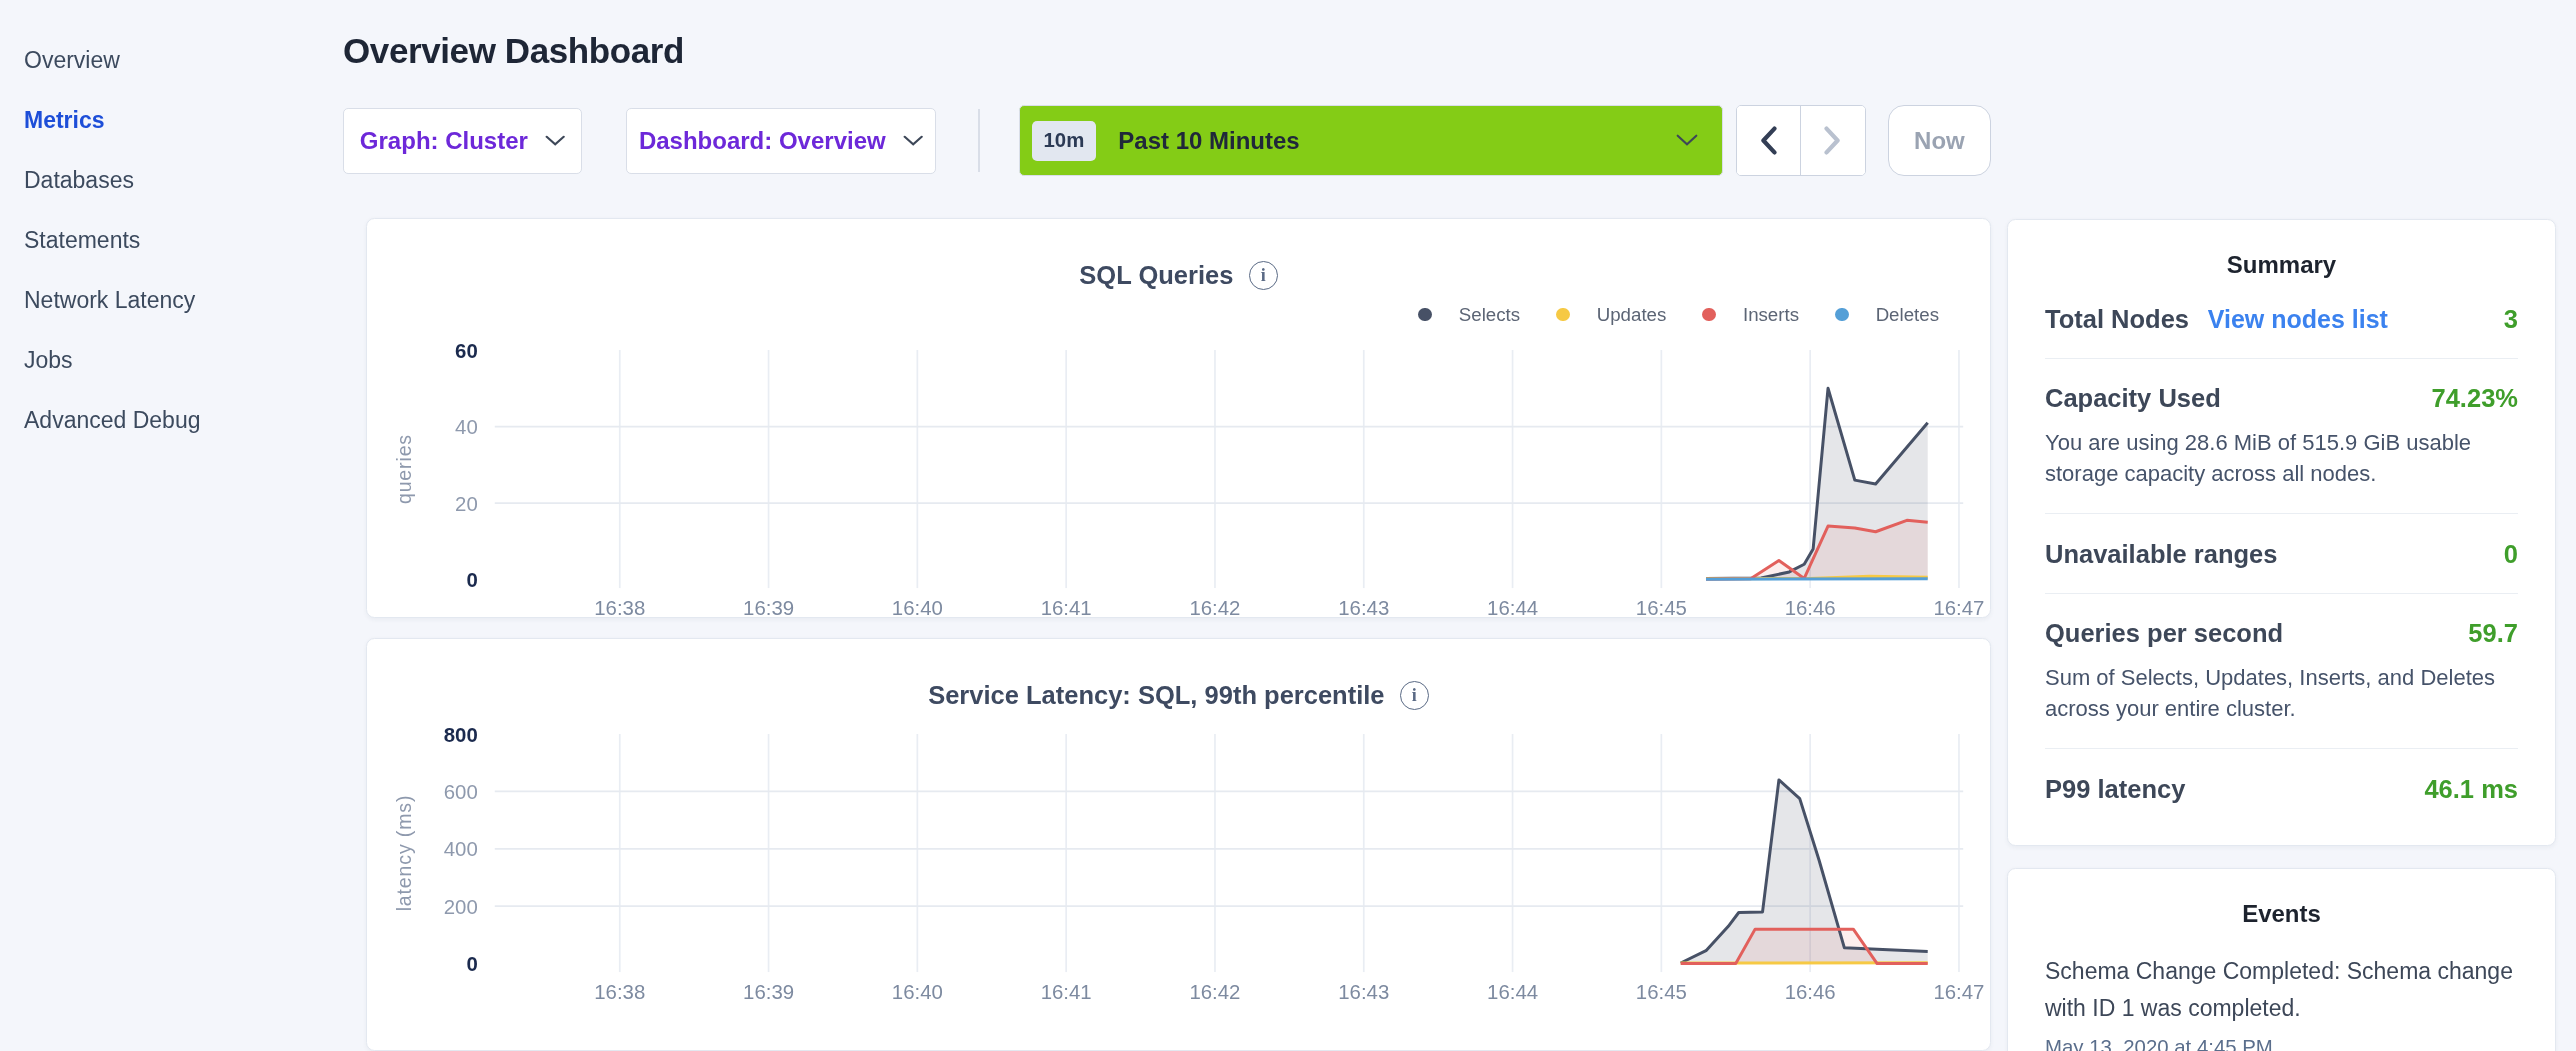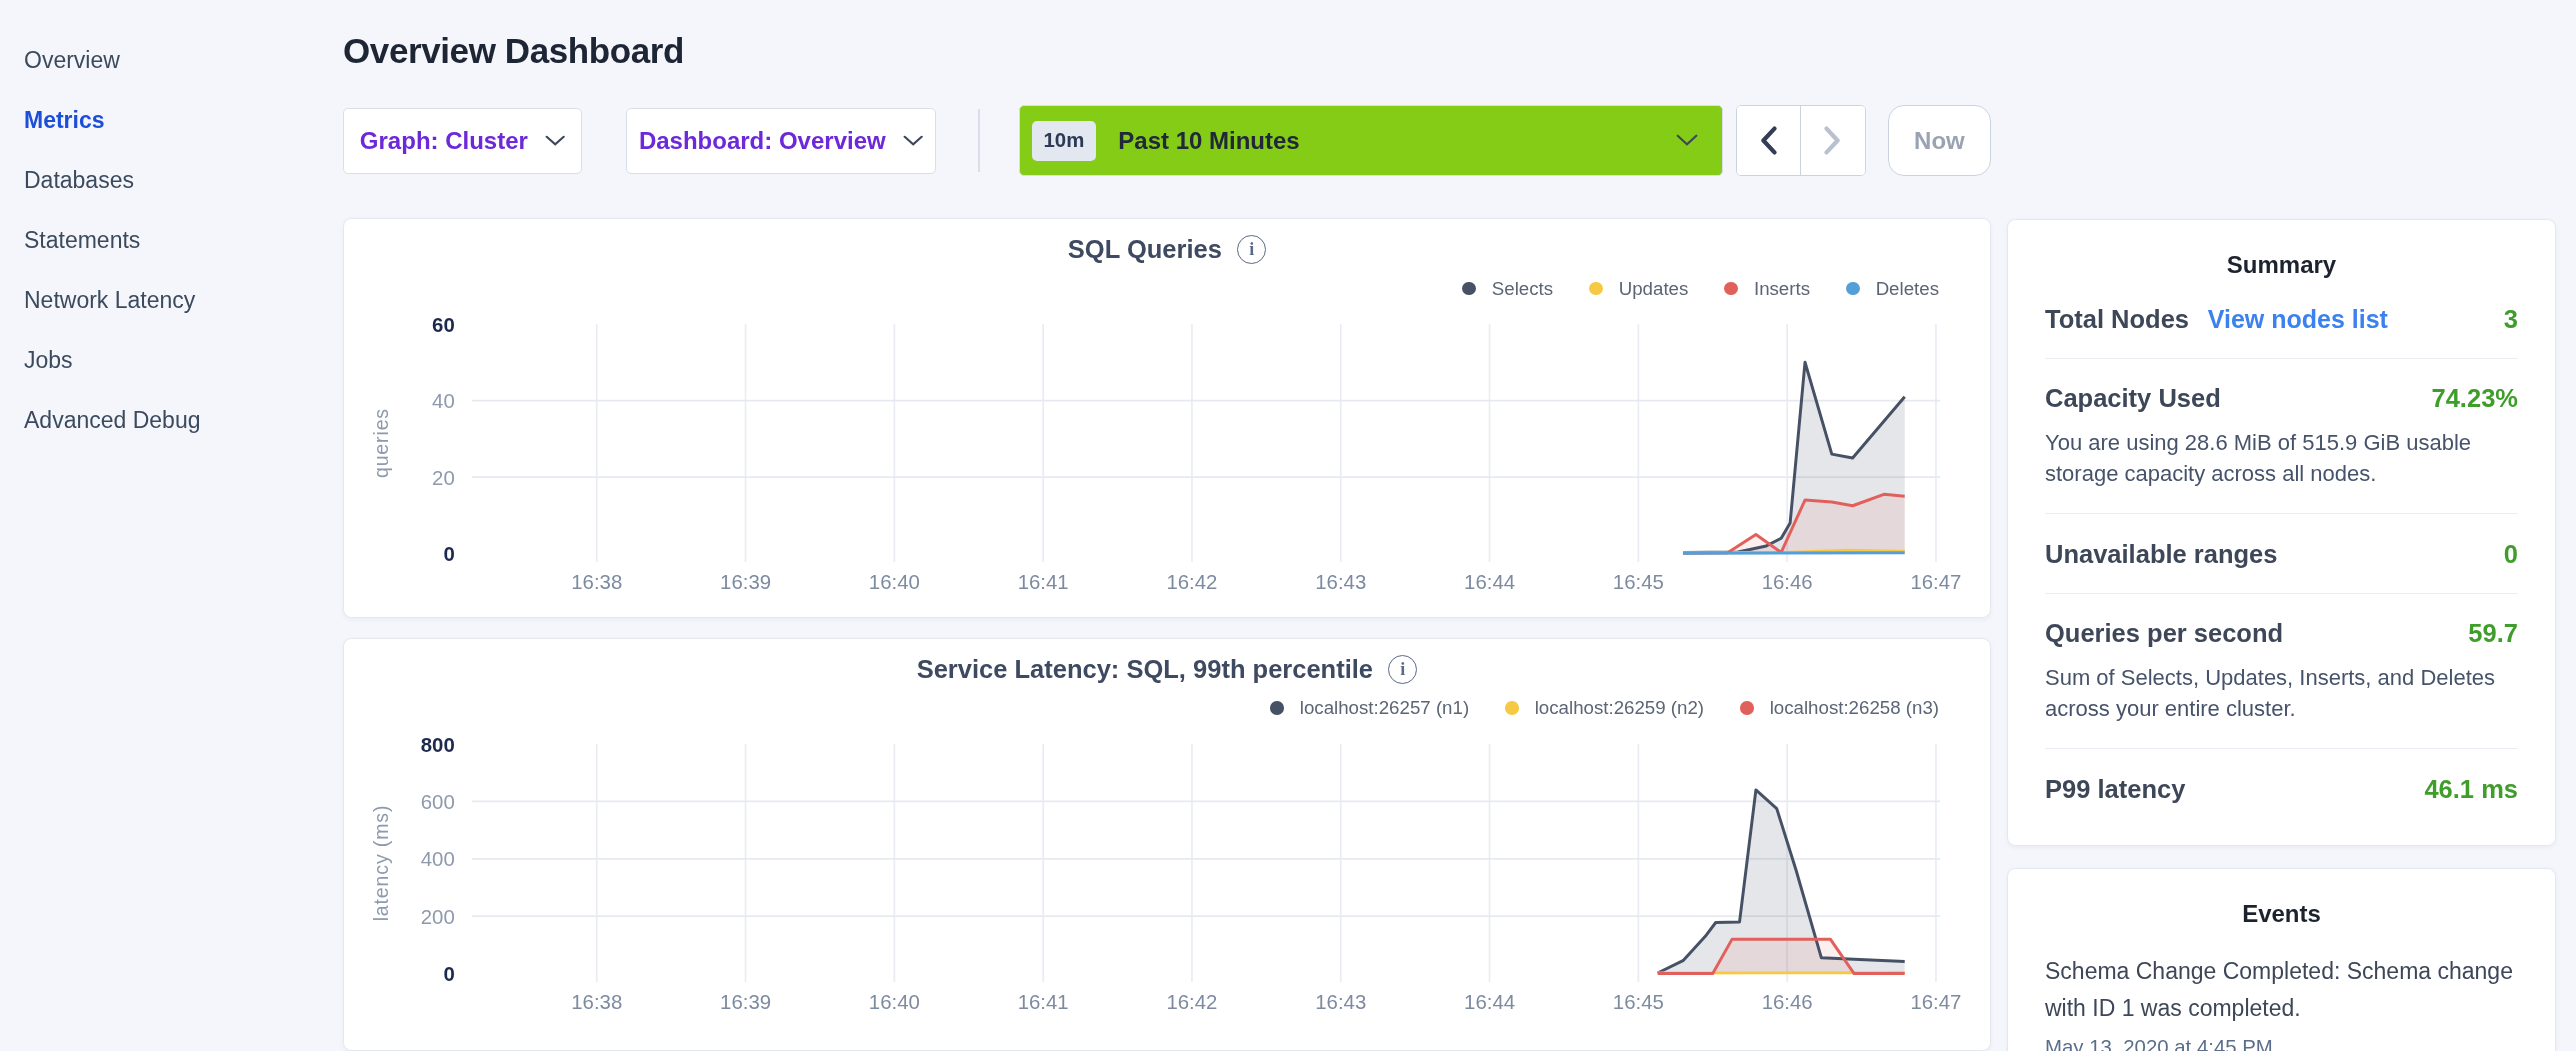--- a/index.html
+++ b/index.html
@@ -29,30 +29,30 @@
                 padding:8.5px 12px; border-radius:5.1px; }
   .time-label { font-size:24px; font-weight:700; color:#20283a; }
   .spacer { flex:1; }
   .pager { display:flex; margin-left:13.6px; height:71px; border:1.7px solid #ccd3e0; border-radius:5.1px; background:#fff; overflow:hidden; }
   .pager-btn { width:65px; display:flex; align-items:center; justify-content:center; background:#fff; border:none; cursor:pointer; }
   .pager-btn.prev { border-right:1.7px solid #ccd3e0; }
   .now-btn { margin-left:22px; width:105px; height:71px; background:#fff; border:1.7px solid #ccd3e0;
              border-radius:16px; font-family:inherit; font-size:24px; font-weight:700; color:#9aa3b2; cursor:default; }
   
   .card { background:#fff; border:0.9px solid #e3e8f0; border-radius:8.5px; box-shadow:0 1.7px 4.3px rgba(40,50,70,0.05); }
-  .chart-card { margin-top:42px; height:400px; padding-top:12px; }
+  .chart-card { margin-top:42px; height:400px; padding-top:38px;margin-left:23px; }
   .chart-card + .chart-card { margin-top:19.6px; height:413px; }
   .chart-title-row { display:flex; justify-content:center; align-items:center; gap:15.3px;
                      height:37px; font-size:25.5px; font-weight:700; color:#3e4a61; }
   .info-icon { width:29px; height:29px; border:1.7px solid #5a6a85; border-radius:50%; color:#5a6a85;
                display:flex; align-items:center; justify-content:center;
                font-size:18px; font-weight:600; font-family:"Liberation Serif", serif; }
   .legend { display:flex; justify-content:flex-end; align-items:center; gap:36px;
             height:31px; margin-top:5.1px; padding-right:51px; }
-  .legend-item { display:flex; align-items:center; gap:16px; font-size:18.7px; color:#5c6575; }
+  .legend-item { display:flex; align-items:center; gap:27px; font-size:18.7px; color:#5c6575; }
   .legend-dot { width:13.6px; height:13.6px; border-radius:50%; }
   svg.plot { display:block; width:1633px; height:301px; margin-top:3.4px; }
   .xt { font-size:24px; fill:#7d8aa0; }
   .yt { font-size:24px; fill:#8e99ad; }
   .yt-strong { font-size:24px; font-weight:700; fill:#1b2a4e; }
   .ylab { font-size:23px; fill:#8e99ad; letter-spacing:1px; }
   
   .right-panel { position:absolute; left:2007px; top:219px; width:549px; }
   .summary-card { padding:31px 37px 17px; }
   .panel-title { text-align:center; font-size:24px; font-weight:700; color:#1d232e; }
@@ -178,34 +178,20 @@
         <polyline points="1574.5,289.55 1627,289.1 1660.25,267.5 1690,288.65 1717.9999999999998,227 1749.5000000000002,229.25 1774,233.75 1810.75,220.25 1835.2499999999998,222.5" fill="none" stroke="#e2605c" stroke-width="3.5" stroke-linejoin="round"></polyline>
         <polyline points="1574.5,289.55 1835.2499999999998,289.1" fill="none" stroke="#549fd7" stroke-width="3.5" stroke-linejoin="round"></polyline>
       </svg>
   </section>
 
   <section class="card chart-card chart">
     <div class="chart-title-row">
       <span>Service Latency: SQL, 99th percentile</span>
       <span class="info-icon">i</span>
     </div>
-    <div class="legend">
-        <span class="legend-item">
-          <span class="legend-dot" style="background: rgb(71, 81, 102);"></span>
-          <span>localhost:26257 (n1)</span>
-        </span>
-        <span class="legend-item">
-          <span class="legend-dot" style="background: rgb(246, 201, 68);"></span>
-          <span>localhost:26259 (n2)</span>
-        </span>
-        <span class="legend-item">
-          <span class="legend-dot" style="background: rgb(226, 96, 92);"></span>
-          <span>localhost:26258 (n3)</span>
-        </span>
-      </div>
     <svg class="plot" viewBox="0 0 1920 354">
         <line x1="297" y1="20" x2="297" y2="300" stroke="#e9edf3" stroke-width="2"></line>
         <text x="297" y="332" text-anchor="middle" class="xt">16:38</text>
         <line x1="472" y1="20" x2="472" y2="300" stroke="#e9edf3" stroke-width="2"></line>
         <text x="472" y="332" text-anchor="middle" class="xt">16:39</text>
         <line x1="647" y1="20" x2="647" y2="300" stroke="#e9edf3" stroke-width="2"></line>
         <text x="647" y="332" text-anchor="middle" class="xt">16:40</text>
         <line x1="822" y1="20" x2="822" y2="300" stroke="#e9edf3" stroke-width="2"></line>
         <text x="822" y="332" text-anchor="middle" class="xt">16:41</text>
         <line x1="997" y1="20" x2="997" y2="300" stroke="#e9edf3" stroke-width="2"></line>

